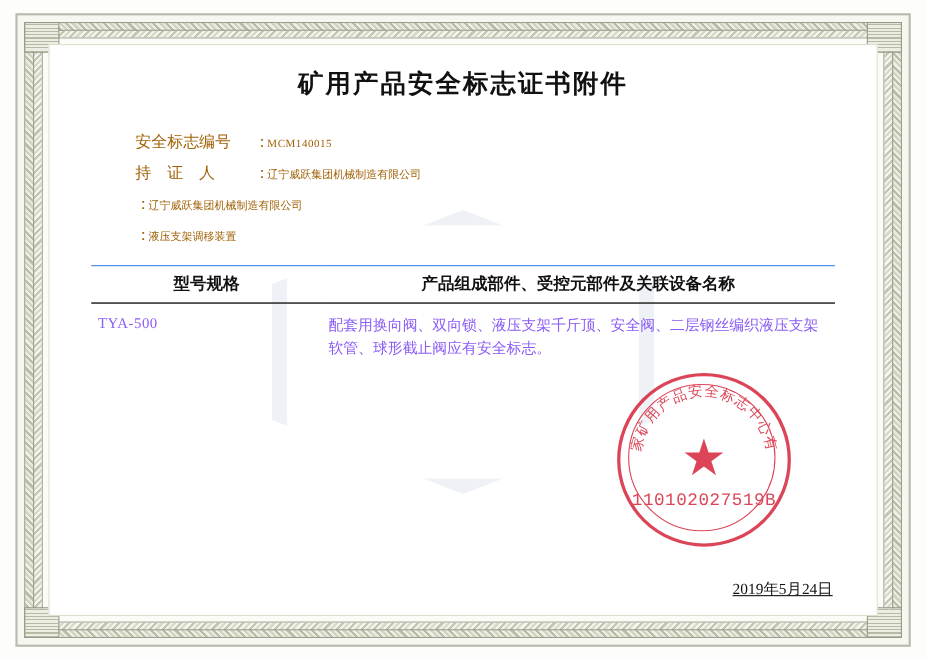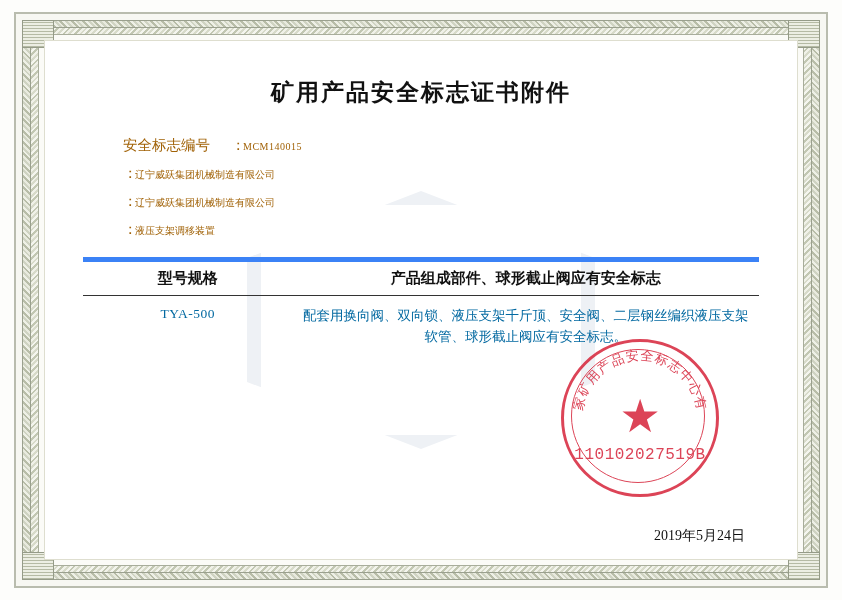--- a/index.html
+++ b/index.html
@@ -122,21 +122,21 @@
 
   
   .content {
     position: absolute;
     left: 0; right: 0; top: 0; bottom: 0;
     padding: 0 38px;
     box-sizing: border-box;
   }
 
   .doc-title {
-    margin-top: 36px;
+    margin-top: 20px;
     text-align: center;
     font-size: 23px;
     font-weight: bold;
     letter-spacing: 2px;
     color: #111;
   }
 
   .meta {
     margin-top: 28px;
     position: relative;
@@ -180,40 +180,39 @@
     letter-spacing: 0.3px;
   }
 
   
   .tbl {
     margin-top: 18px;
     width: 100%;
     border-collapse: collapse;
   }
   .tbl th, .tbl td {
-    border-top: 5px solid #3b82f6;
+    border-top: 1px solid #3b82f6;
     border-bottom: 1px solid #333;
     padding: 7px 6px;
   }
   .tbl thead th {
     font-size: 15px;
     font-weight: bold;
     text-align: center;
     color: #111;
     border-bottom: 1px solid #333;
     background: transparent;
   }
   .tbl tbody td {
     border-top: none;
     border-bottom: none;
     vertical-align: top;
     font-size: 13.5px;
-    color: #0369a1;
+    color: #8b5cf6;
     padding-top: 10px;
-    text-align: center;
   }
   .col-model { width: 31%; }
   .cell-model {
     padding-left: 6px;
     font-size: 13px;
     letter-spacing: 0.5px;
     color: #222;
   }
   .cell-parts {
     line-height: 1.55;
@@ -267,24 +266,25 @@
     font-size: 16px;
     color: #d6243a;
     letter-spacing: 0.5px;
     white-space: nowrap;
     font-family: Liberation Mono, monospace;
   }
 
   
   .issue-date {
     position: absolute;
-    right: 52px;
+    right: 40px;
     bottom: 14px;
     font-size: 14px;
     color: #111;
+    text-decoration: underline;
   }
 </style>
 </head>
 <body>
 
 <div class="page">
 
   <div class="border-outer"></div>
   <div class="border-band"></div>
   <div class="border-band-inner"></div>
@@ -306,41 +306,42 @@
       <div class="meta">
 
 
         <div class="meta-row">
           <span class="meta-label">安全标志编号</span>
           <span class="meta-colon">：</span>
           <span class="meta-value mono">MCM140015</span>
         </div>
 
         <div class="meta-row">
+          <span class="meta-label">持　证　人</span>
           <span class="meta-colon">：</span>
           <span class="meta-value">辽宁威跃集团机械制造有限公司</span>
         </div>
 
         <div class="meta-row">
           <span class="meta-colon">：</span>
           <span class="meta-value">辽宁威跃集团机械制造有限公司</span>
         </div>
 
         <div class="meta-row">
           <span class="meta-colon">：</span>
           <span class="meta-value">液压支架调移装置</span>
         </div>
 
       </div>
 
       <table class="tbl">
         <thead>
           <tr>
             <th class="col-model">型号规格</th>
-            <th>产品组成部件、球形截止阀应有安全标志</th>
+            <th>产品组成部件、受控元部件及关联设备名称</th>
           </tr>
         </thead>
         <tbody>
           <tr>
             <td class="cell-model">TYA-500</td>
             <td class="cell-parts">配套用换向阀、双向锁、液压支架千斤顶、安全阀、二层钢丝编织液压支架软管、球形截止阀应有安全标志。</td>
           </tr>
         </tbody>
       </table>
 

